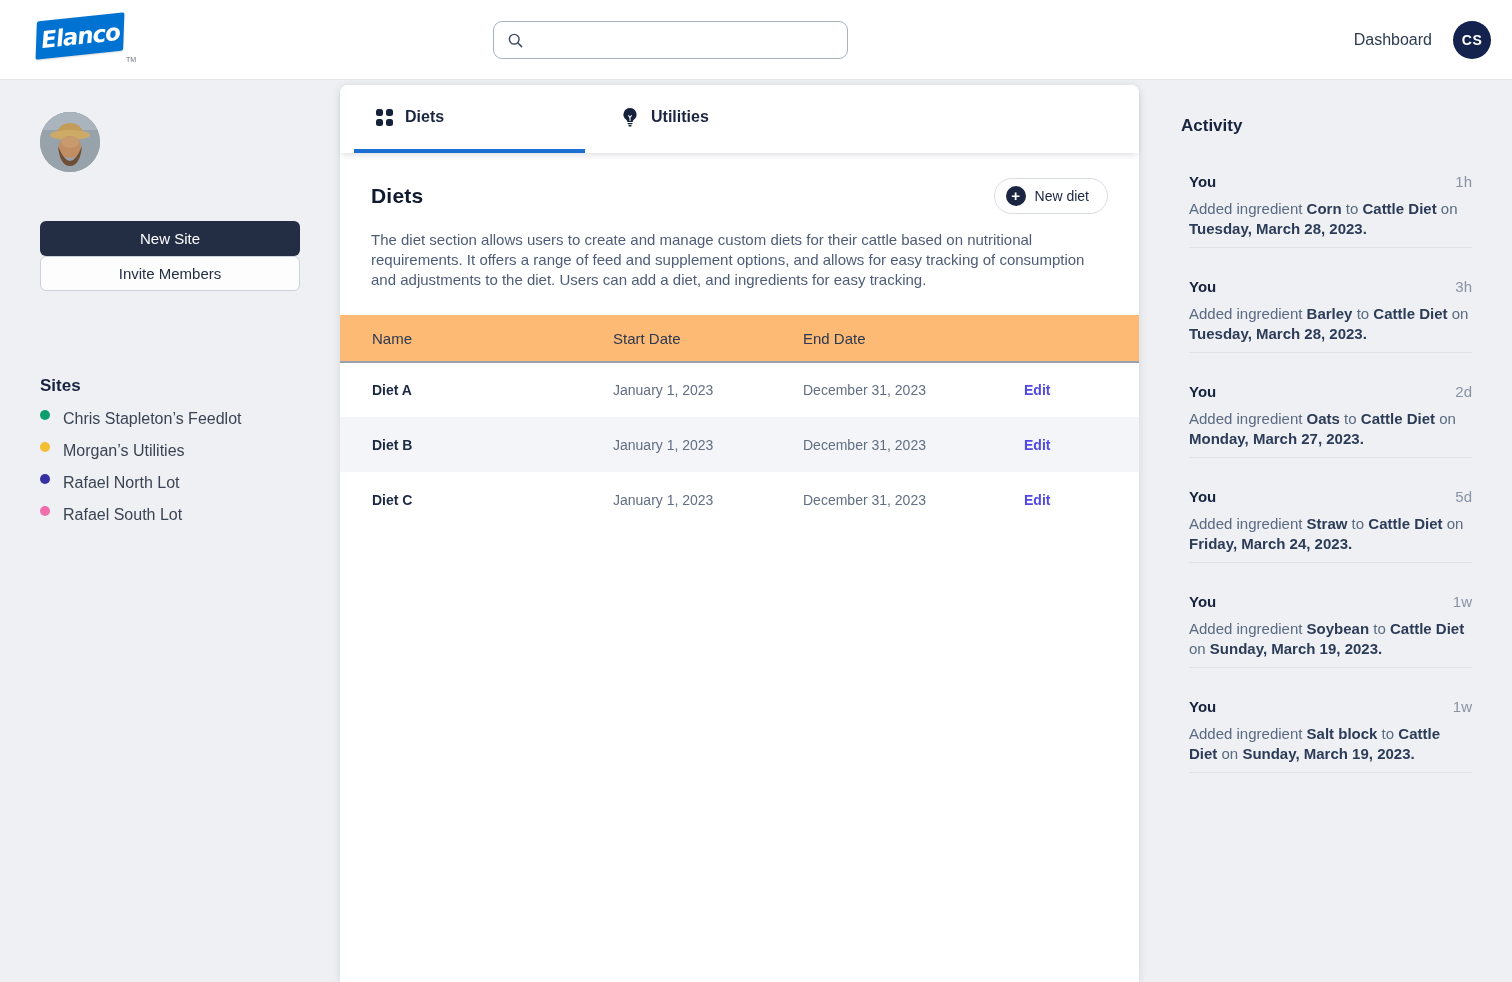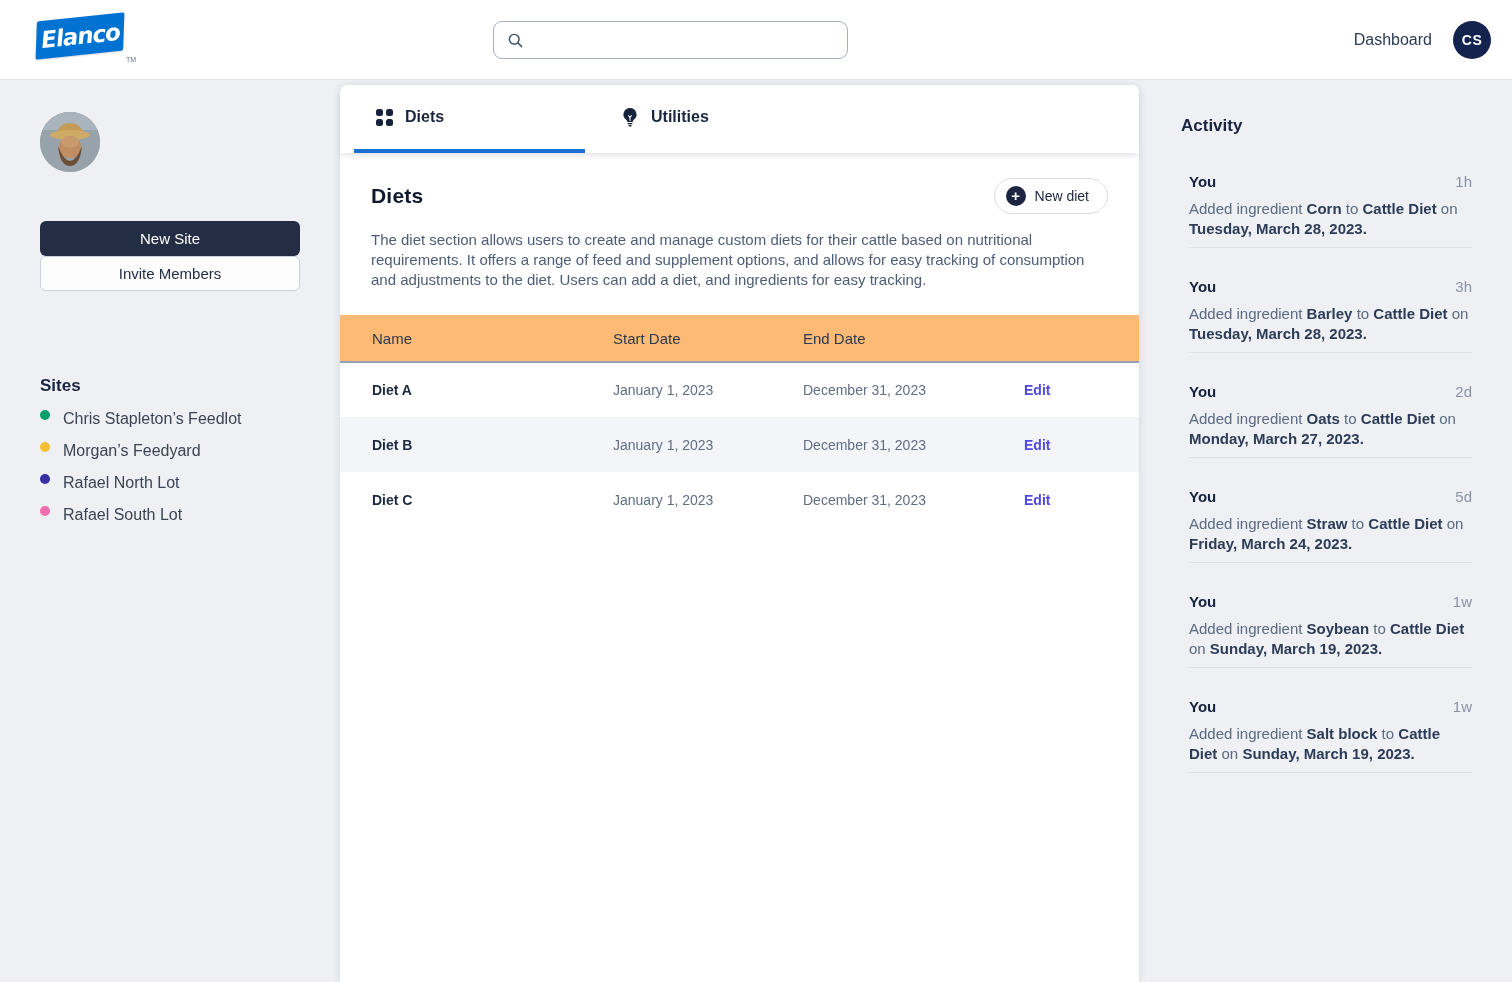--- a/index.html
+++ b/index.html
@@ -181,21 +181,21 @@
     <button class="btn btn-light">Invite Members</button>
 
     <div class="sites-heading">Sites</div>
     <div class="site-list">
         <div class="site-item">
     <span class="site-dot" style="background: rgb(13, 158, 110);"></span>
     <span class="site-label">Chris Stapleton’s Feedlot</span>
   </div>
         <div class="site-item">
     <span class="site-dot" style="background: rgb(244, 191, 51);"></span>
-    <span class="site-label">Morgan’s Feedyard</span>
+    <span class="site-label">Morgan’s Utilities</span>
   </div>
         <div class="site-item">
     <span class="site-dot" style="background: rgb(55, 48, 163);"></span>
     <span class="site-label">Rafael North Lot</span>
   </div>
         <div class="site-item">
     <span class="site-dot" style="background: rgb(240, 110, 174);"></span>
     <span class="site-label">Rafael South Lot</span>
   </div>
       </div>

